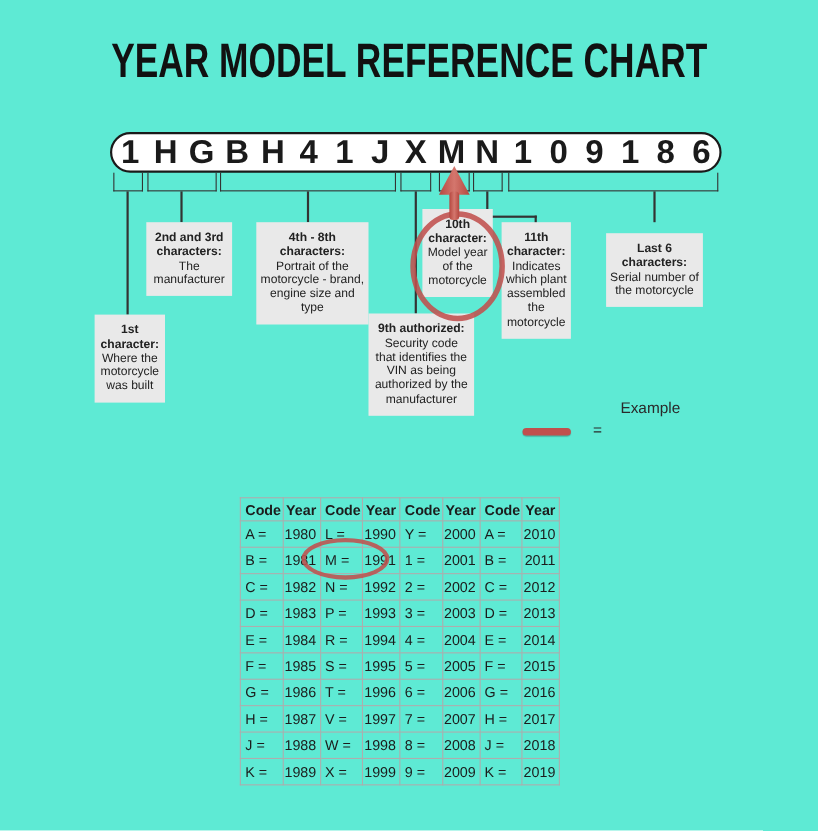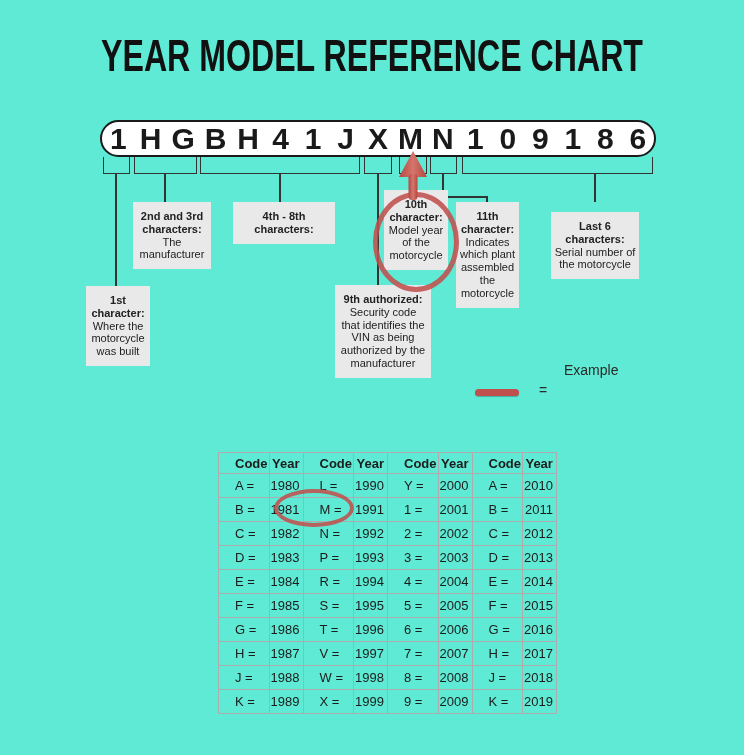--- a/index.html
+++ b/index.html
@@ -57,21 +57,21 @@
     position:absolute;left:218px;top:452px;border-collapse:collapse;
     font-size:13px;color:#1c1c1c;table-layout:fixed;
   }
   .year-table th,.year-table td{
     border:1px solid #adadad;box-sizing:border-box;font-weight:normal;
     white-space:nowrap;overflow:hidden;
   }
   .year-table thead tr{height:21px;}
   .year-table tbody tr{height:24px;}
   .year-table th{font-weight:bold;}
-  .col-code{text-align:left;padding-left:16px;}
+  .col-code{text-align:left;padding-left:4px;}
   .col-year{text-align:right;padding-right:3px;}
 </style>
 </head>
 <body>
 
 <div class="page">
 
   <h1 class="title">YEAR MODEL REFERENCE CHART</h1>
 
   <div class="vin-box" id="vinBox">
@@ -121,20 +121,23 @@
   </div>
   <div class="callout" style="left:133px;top:202px;width:78px;">
     <div class="callout-heading">2nd and 3rd
 characters:</div>
     <div class="callout-body">The
 manufacturer</div>
   </div>
   <div class="callout" style="left:221px;top:202px;width:102px;margin-left:12px;">
     <div class="callout-heading">4th - 8th
 characters:</div>
+    <div class="callout-body">Portrait of the
+motorcycle - brand,
+engine size and type</div>
   </div>
   <div class="callout" style="left:335px;top:285px;width:96px;">
     <div class="callout-heading">9th authorized:</div>
     <div class="callout-body">Security code
 that identifies the
 VIN as being
 authorized by the
 manufacturer</div>
   </div>
   <div class="callout" style="left:384px;top:190px;width:64px;">

